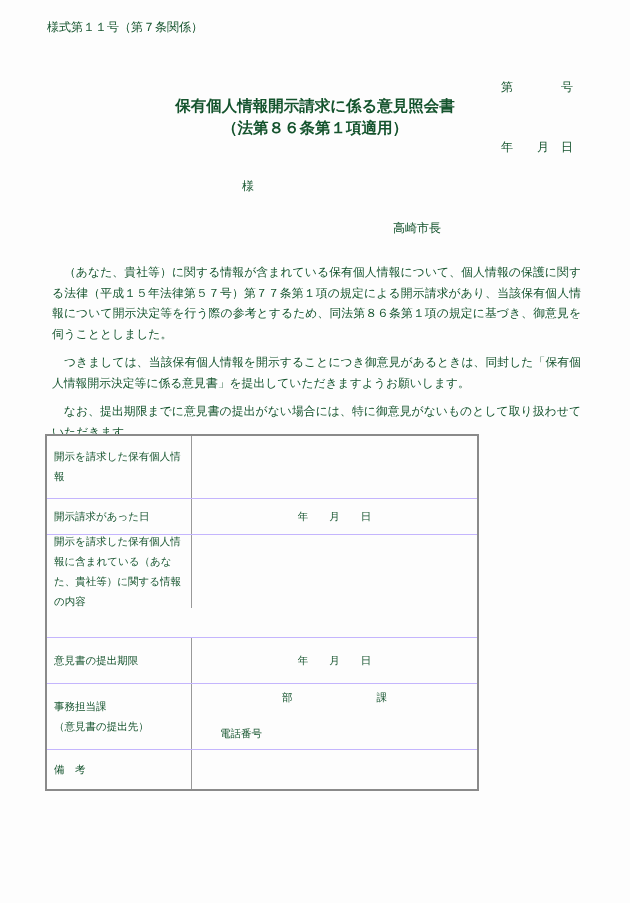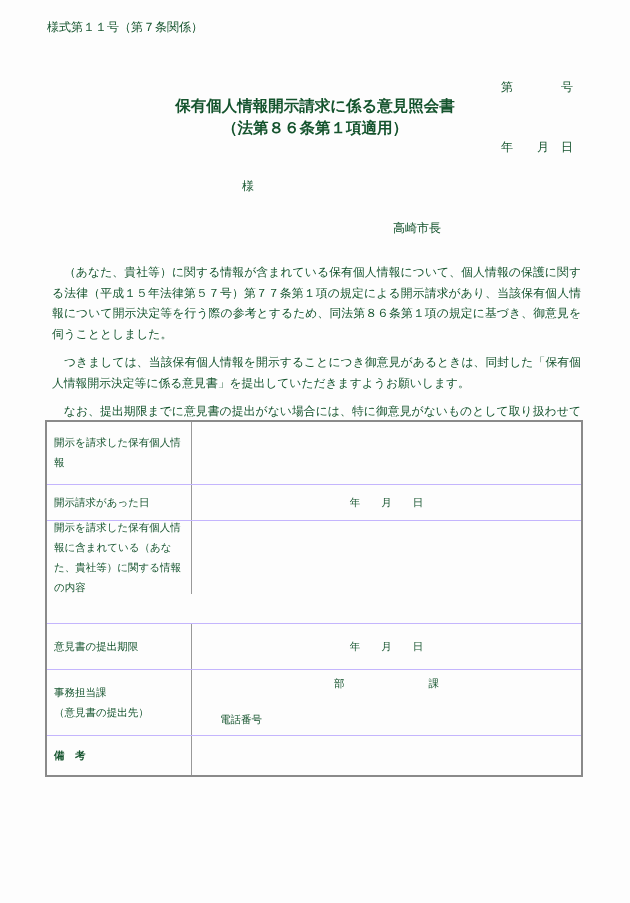--- a/index.html
+++ b/index.html
@@ -66,41 +66,41 @@
     line-height: 20.5px;
     text-align: justify;
   }
   .body-text p {
     margin: 8px;
     padding: 0;
   }
   .form-table {
     position: absolute;
     left: 45px;
-    top: 420px;
-    width: 538px;
+    top: 434px;
+    width: 434px;
     border: 2px solid #8a8a8a;
     box-sizing: border-box;
     font-size: 10.5px;
     background: #fdfdfd;
   }
   .trow {
     display: flex;
     box-sizing: border-box;
     border-top: 1px solid #c4b5fd;
   }
   .trow:first-child {
     border-top: none;
   }
   .r1 { height: 62px; }
   .r2 { height: 36px; }
   .r3 { height: 74px; }
   .r4 { height: 46px; margin-top: 29px; }
   .r5 { height: 66px; }
-  .r6 { height: 40px; font-weight: bold; }
+  .r6 { height: 40px; }
   .tlabel {
     width: 145px;
     box-sizing: border-box;
     border-right: 1px solid #999;
     padding-left: 7px;
     padding-right: 2px;
     display: flex;
     flex-direction: column;
     justify-content: center;
     line-height: 20px;

